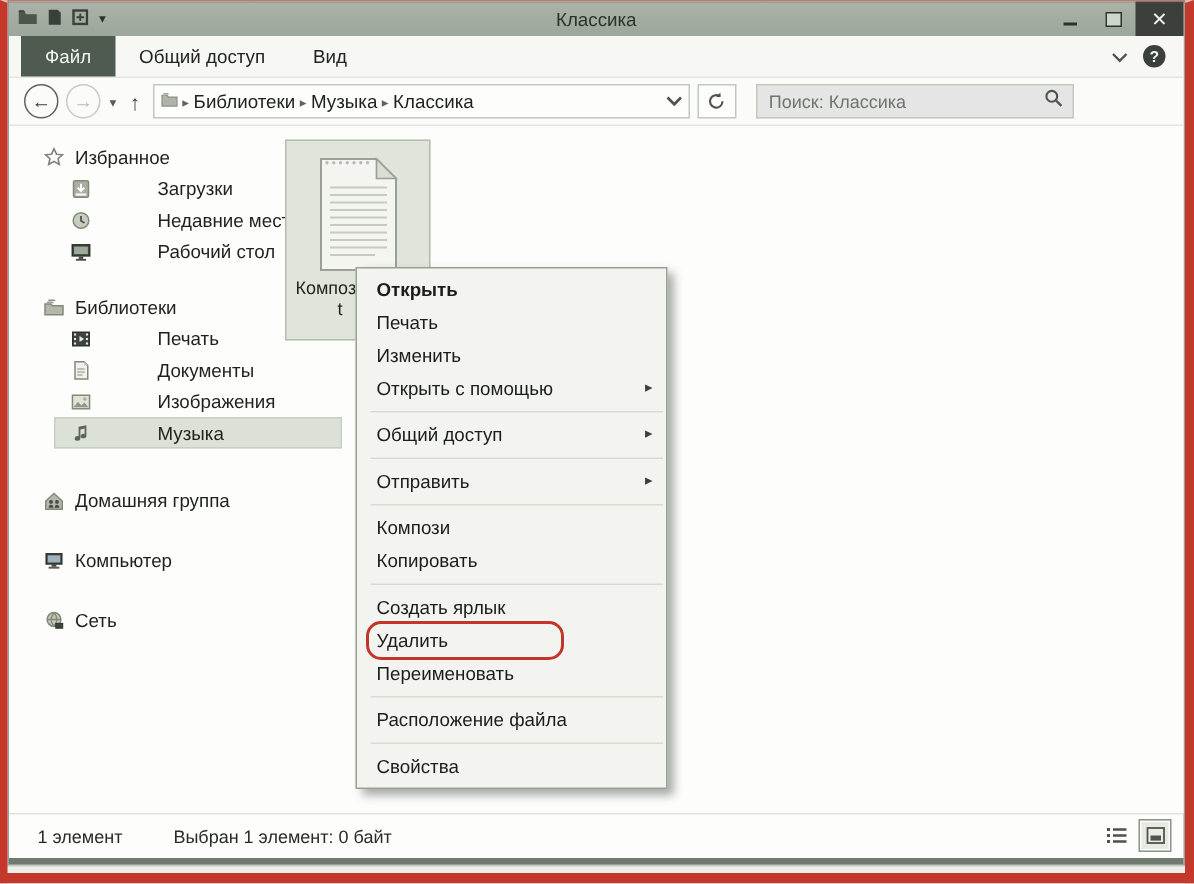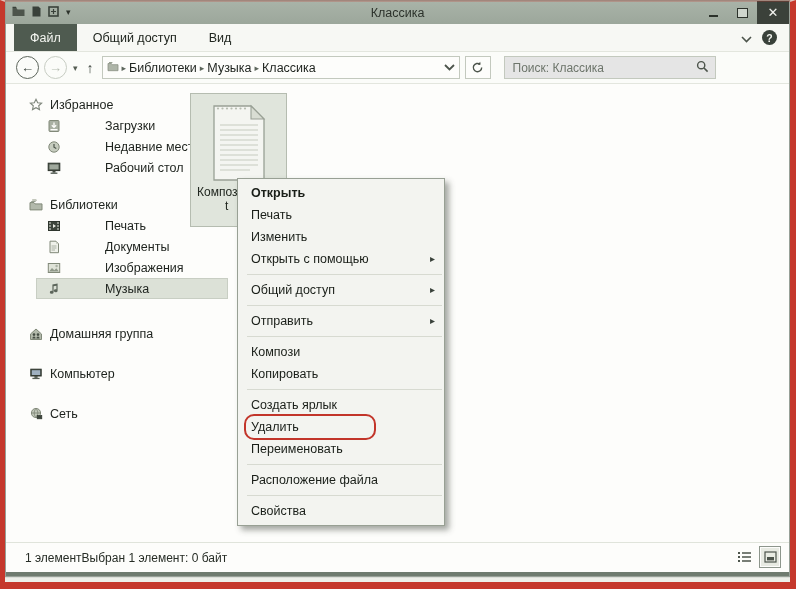--- a/index.html
+++ b/index.html
@@ -78,21 +78,21 @@
   .cmenu{position:absolute;left:231px;top:94px;width:206px;background:#f3f4f0;border:1px solid #98a094;
          box-shadow:4px 4px 6px rgba(55,62,54,.45);padding:3px 0;z-index:10;}
   .citem{height:22px;line-height:22px;padding-left:13px;font-size:12.5px;color:#191e18;position:relative;cursor:default;}
   .citem.bold{font-weight:bold;}
   .citem .sub{position:absolute;right:9px;top:0;font-size:10px;color:#39413a;}
   .csep{height:1px;background:#d7dad1;margin:4px 2px 4px 9px;}
   .red-ring{position:absolute;left:6px;width:128px;top:-2px;bottom:-2px;border:2px solid #c2352a;border-radius:10px;pointer-events:none;}
 
   
   .statusbar{height:29px;border-top:1px solid #e0e4db;display:flex;align-items:center;font-size:12px;
-             color:#272d26;padding-left:19px;position:relative;flex:0 0 auto;}
+             color:#272d26;padding-left:19px;gap:34px;position:relative;flex:0 0 auto;}
   .view-toggles{position:absolute;right:8px;top:3px;display:flex;align-items:center;gap:4px;}
   .vt{width:20px;height:20px;display:flex;align-items:center;justify-content:center;}
   .vt.sel{border:1px solid #8d968c;background:#e7eae2;box-shadow:inset 0 0 0 1px #fdfdfb;}
 </style>
 </head>
 <body>
 
 <div class="page">
 
   <div class="bleed" style="left:560px;top:16px;width:165px;height:20px;background:linear-gradient(90deg,rgba(224,150,140,0),rgba(224,150,140,.5),rgba(224,150,140,.15));"></div>

